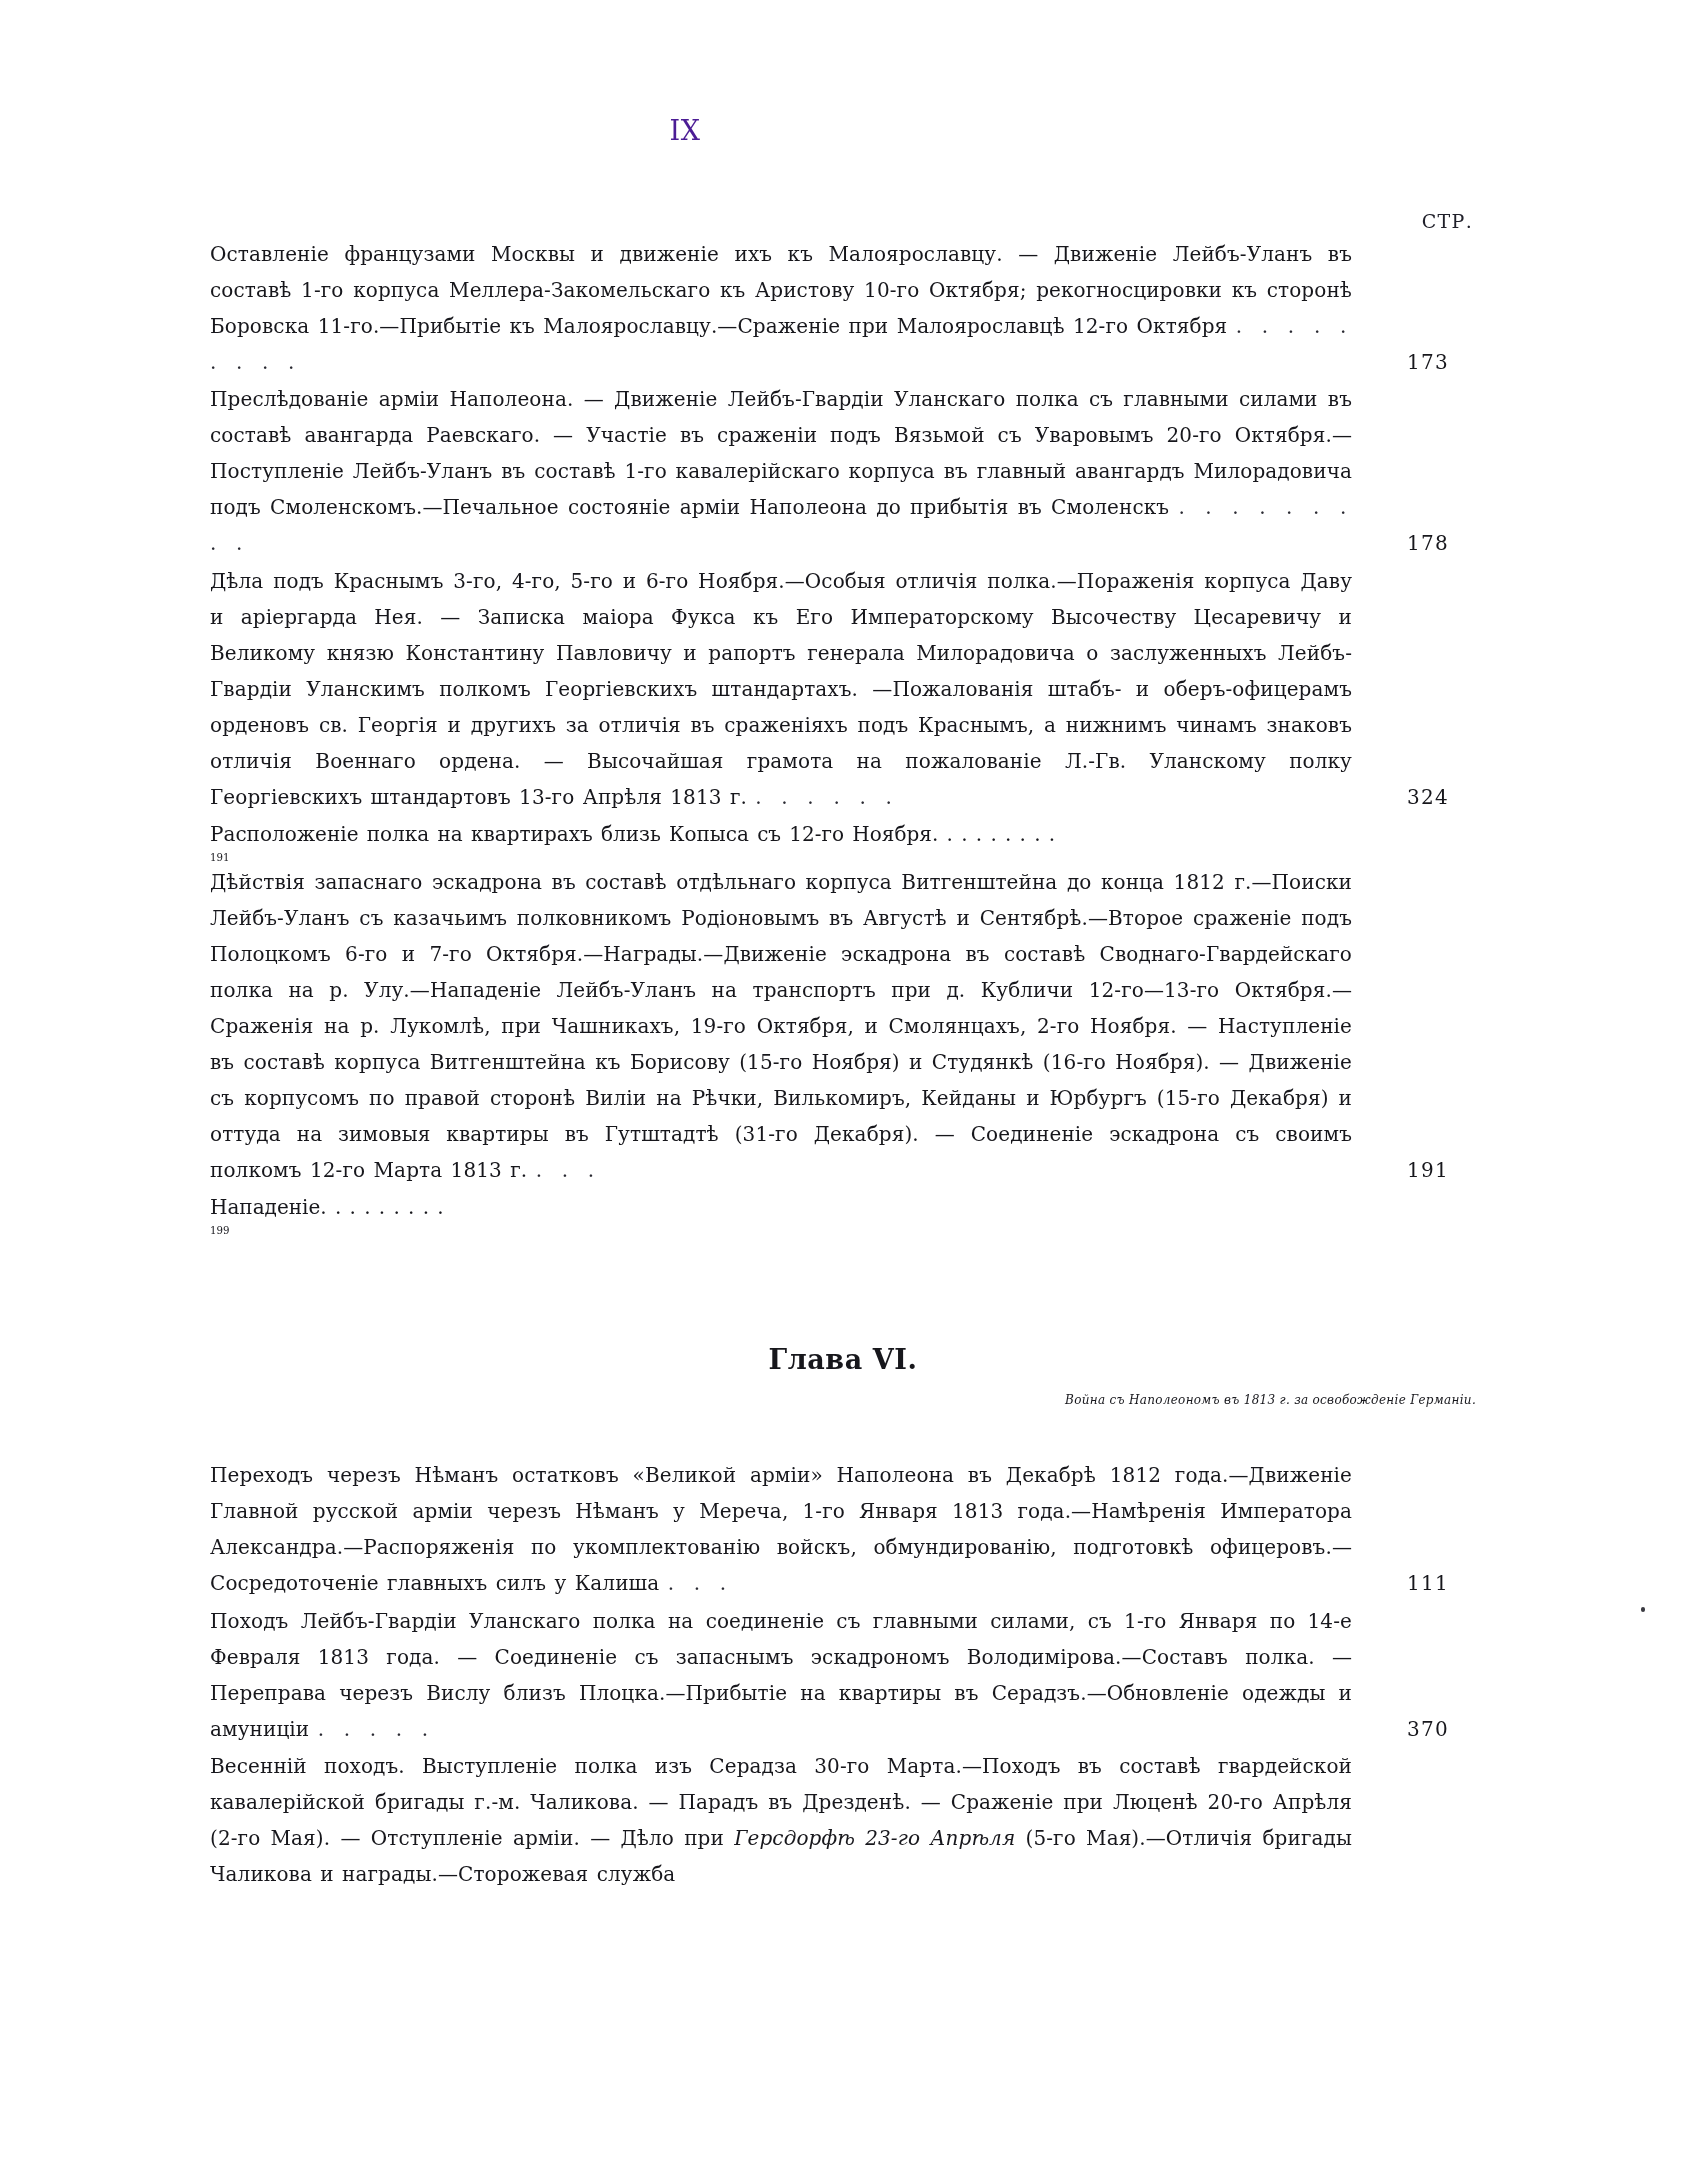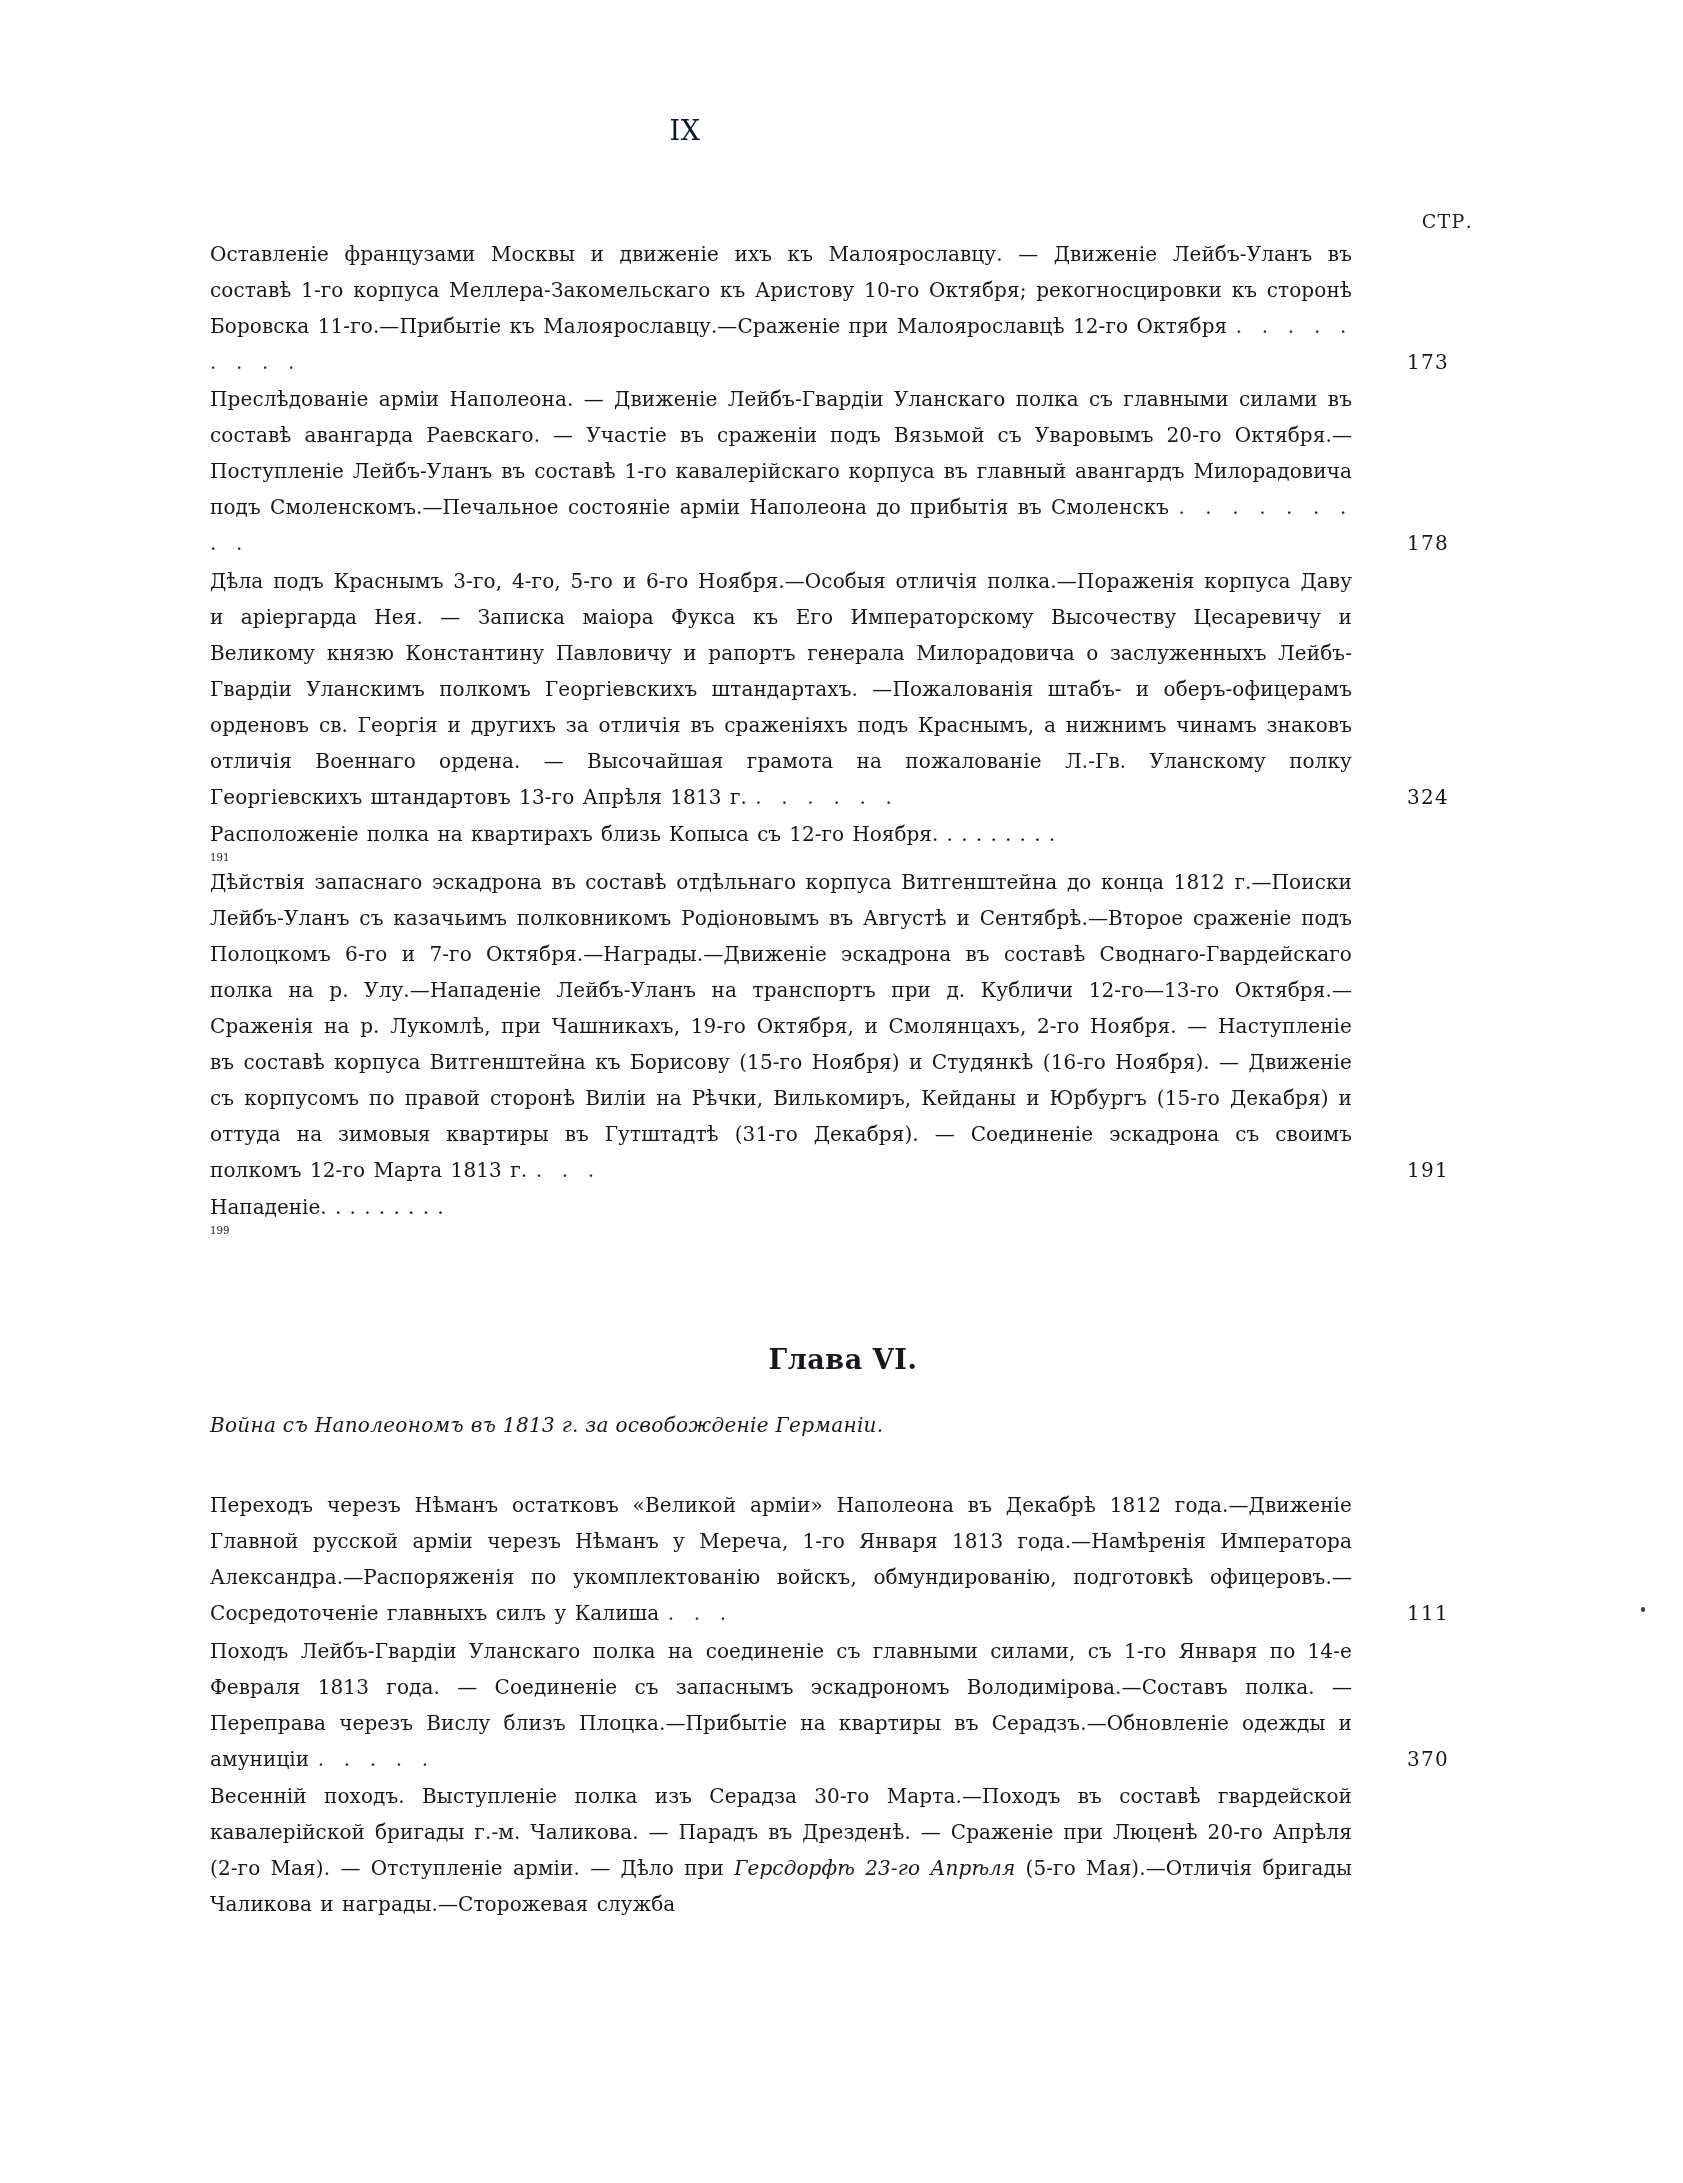--- a/index.html
+++ b/index.html
@@ -22,21 +22,21 @@
     height: 2183px;
   }
   .folio {
     position: absolute;
     top: 115px;
     left: 0;
     width: 1370px;
     text-align: center;
     font-size: 27px;
     letter-spacing: 0.6px;
-    color: #0f172a;
+    color: #4c1d95;
   }
   .col-head {
     position: absolute;
     top: 210px;
     right: 210px;
     font-size: 19px;
     letter-spacing: 1.3px;
     color: #20202a;
   }
   .content {
@@ -87,24 +87,24 @@
   }
   .chapter-title {
     text-align: center;
     font-size: 27px;
     font-weight: bold;
     letter-spacing: 0.6px;
     margin-top: 108px;
     margin-bottom: 0;
   }
   .chapter-sub {
-    text-align: left;
-    font-size: 20px;
+    text-align: right;
+    font-size: 12px;
     font-style: italic;
-    margin-top: 38px;
+    margin-top: 18px;
     margin-bottom: 50px;
     letter-spacing: 0.3px;
   }
   .ital { font-style: italic; }
   .dot-mark {
     position: absolute;
     right: 38px;
     top: 1607px;
     width: 4.5px;
     height: 4.5px;

